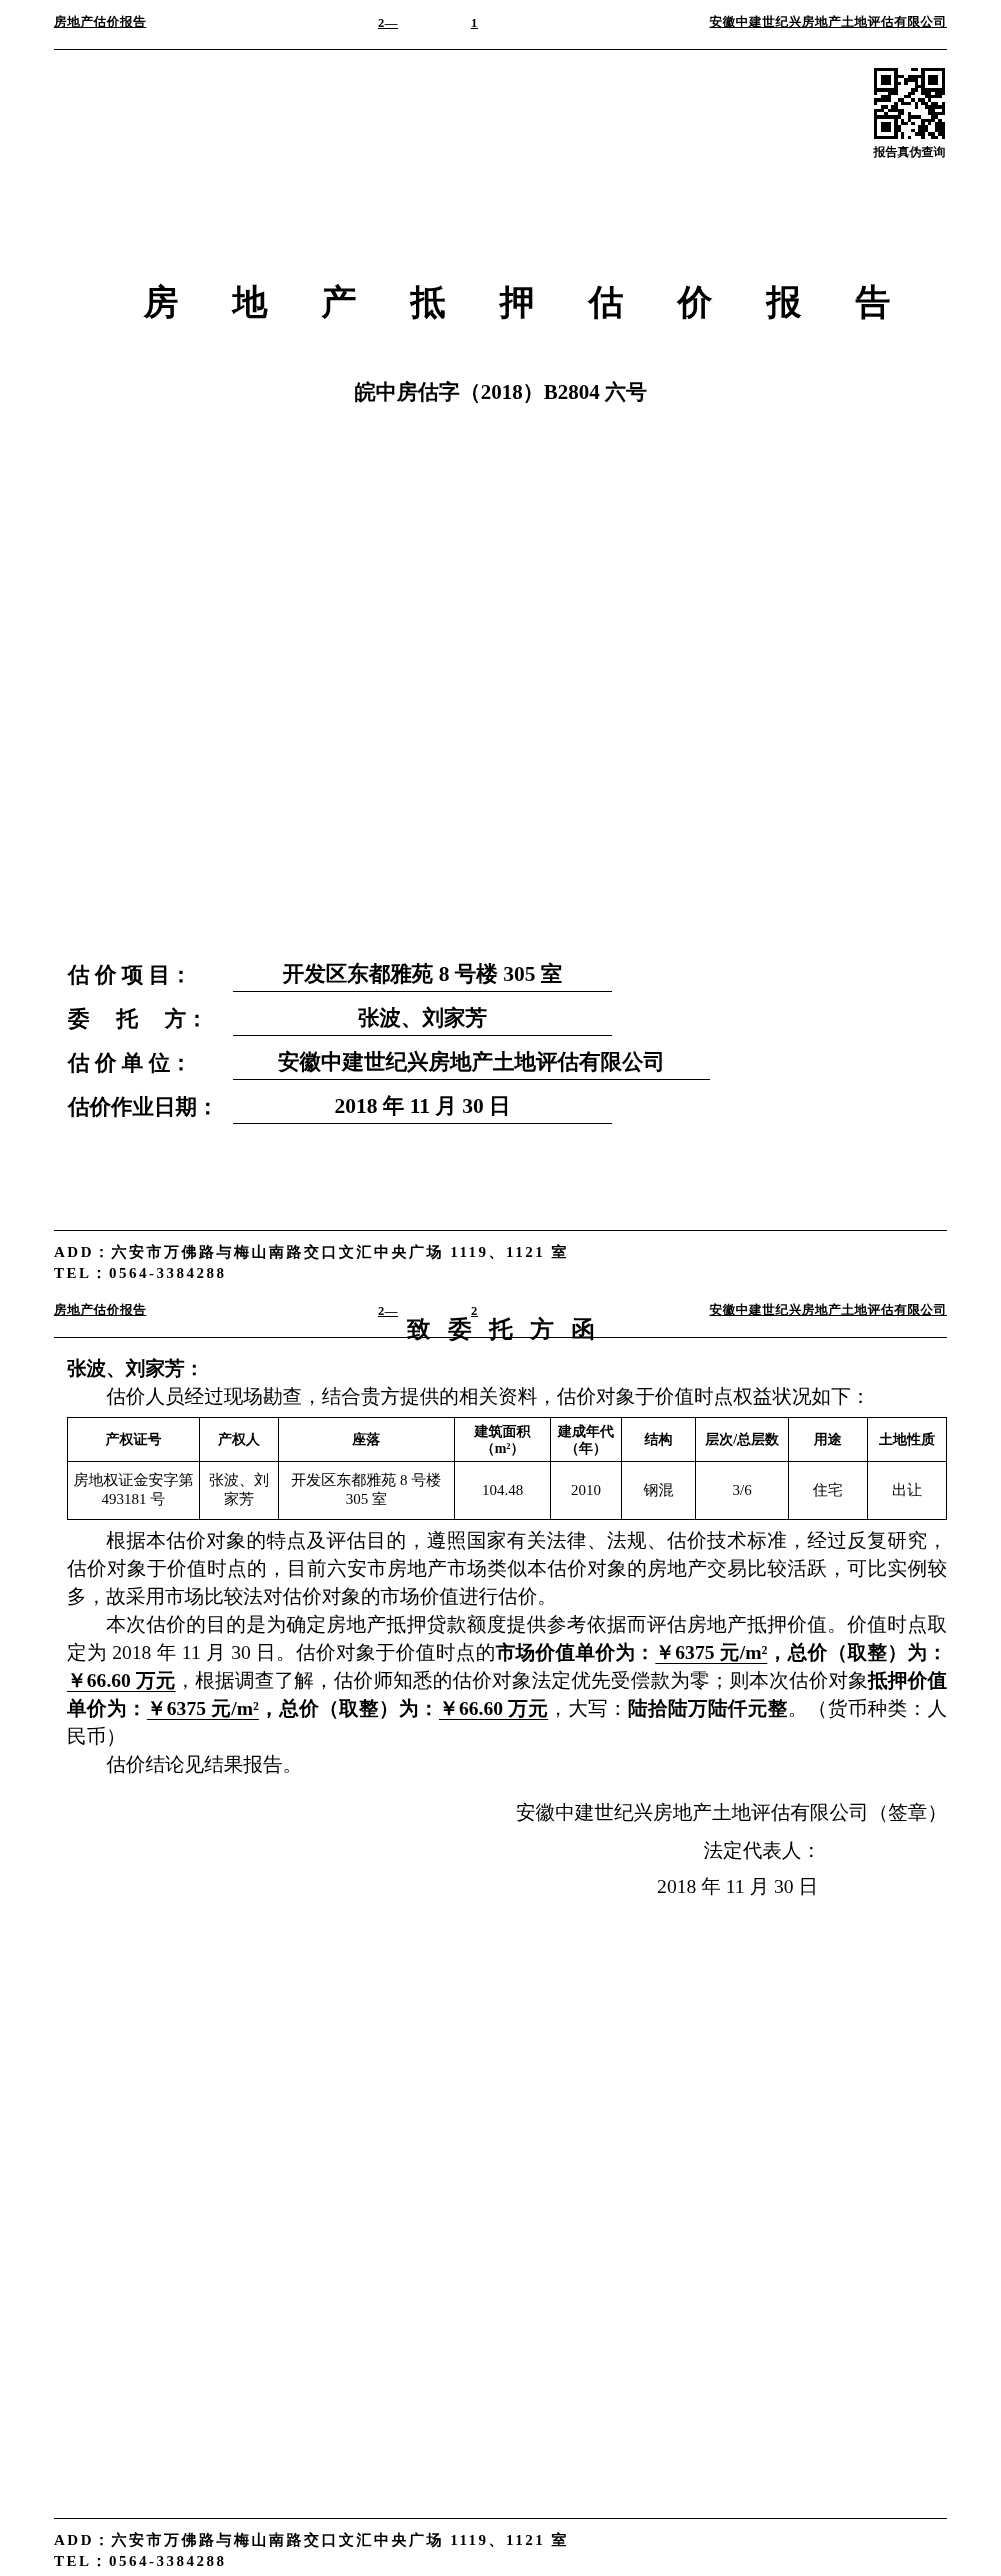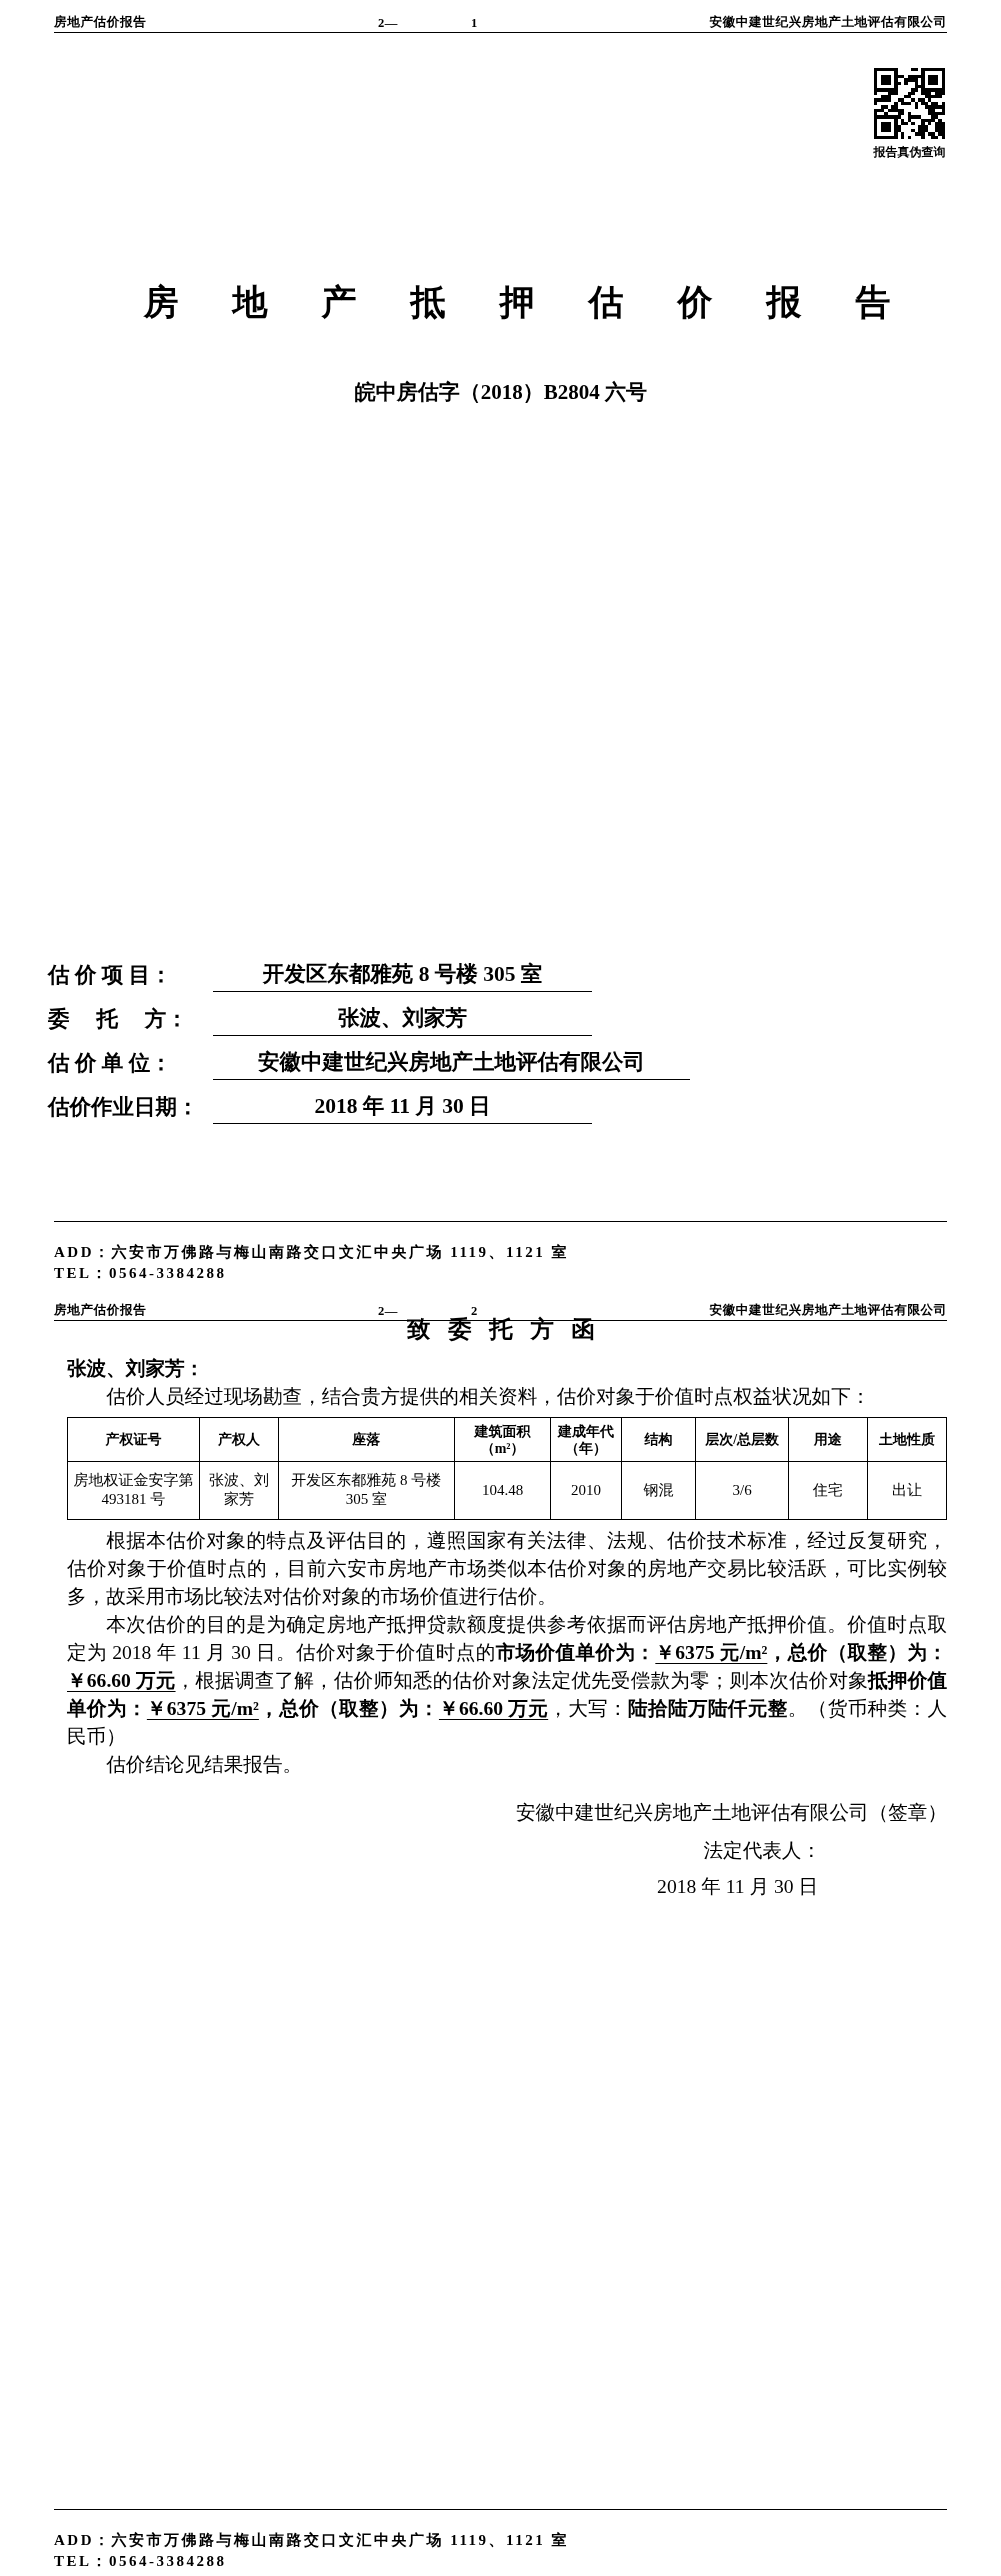--- a/index.html
+++ b/index.html
@@ -8,51 +8,51 @@
     width:1002px;
     color:#000;
     font-family:"Liberation Serif","DejaVu Serif",serif;
   }
   .page { position:relative; width:1002px; height:1288px; background:#fff; overflow:hidden; }
 
   .page-header {
     position:absolute; top:14px; left:54px; right:55px;
     display:flex; justify-content:space-between; align-items:flex-end;
     font-size:12.6px; font-weight:bold; letter-spacing:0.6px;
-    padding-bottom:1px; border-bottom:1.3px solid #000;
+    padding-bottom:18px; border-bottom:1.3px solid #000;text-decoration:underline;
   }
   .header-center { display:flex; gap:73px; }
 
   .qr-block { position:absolute; top:68px; right:54px; width:77px; text-align:center; }
   .qr-code svg { display:block; width:71px; height:71px; margin:0 auto; }
   .qr-caption { margin-top:5px; font-size:12px; font-weight:bold; }
 
   .report-title {
     position:absolute; top:279px; left:16px; width:100%;
     text-align:center; font-size:35px; font-weight:bold;
     letter-spacing:54px; text-indent:54px; white-space:nowrap;
   }
   .report-number {
     position:absolute; top:378px; left:0; width:100%;
     text-align:center; font-size:21px; font-weight:bold;
   }
 
-  .fields { position:absolute; top:948px; left:48px; }
+  .fields { position:absolute; top:948px; left:68px; }
   .field-row { display:flex; align-items:flex-end; height:44px; font-size:21.5px; font-weight:bold; }
   .flabel { flex:0 0 165px; white-space:nowrap; padding-bottom:3.2px; }
   .fvalue { border-bottom:1.9px solid #000; text-align:center; padding-bottom:3.2px; white-space:nowrap; }
   .field-row:nth-child(1) .fvalue { width:379px; }
   .field-row:nth-child(2) .fvalue { width:379px; }
   .field-row:nth-child(3) .fvalue { width:477px; }
   .field-row:nth-child(4) .fvalue { width:379px; }
   .field-row:nth-child(5) .fvalue { width:344px; }
 
   .page-footer {
     position:absolute; left:54px; right:55px; bottom:3.8px;
-    border-top:1.3px solid #000; padding-top:20px;
+    border-top:1.3px solid #000; padding-top:11px;
     font-size:15px; font-weight:bold; letter-spacing:2.5px; line-height:21px;
   }
 
   .letter-title {
     position:absolute; top:25px; left:0; width:100%;
     text-align:center; font-size:23.4px; font-weight:bold;
     letter-spacing:17.7px; text-indent:17.7px;
   }
   .p2-content {
     position:absolute; top:67px; left:67px; right:55px;

